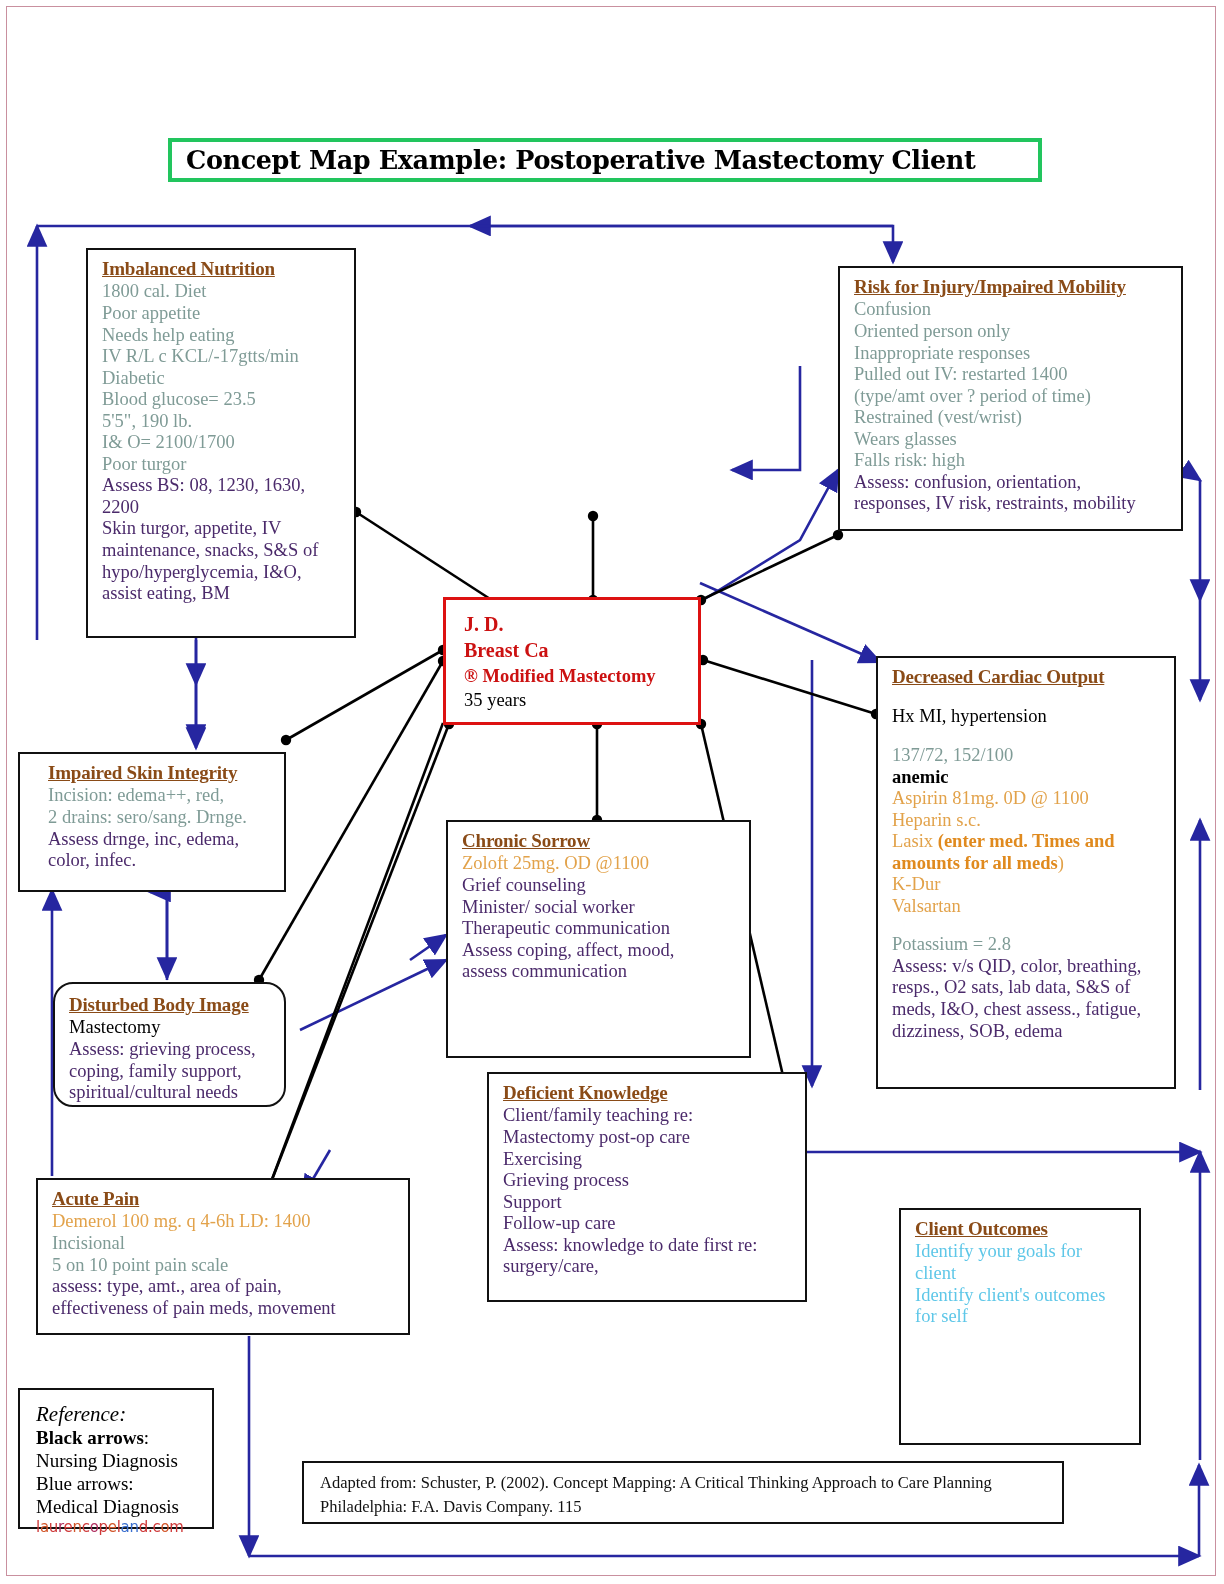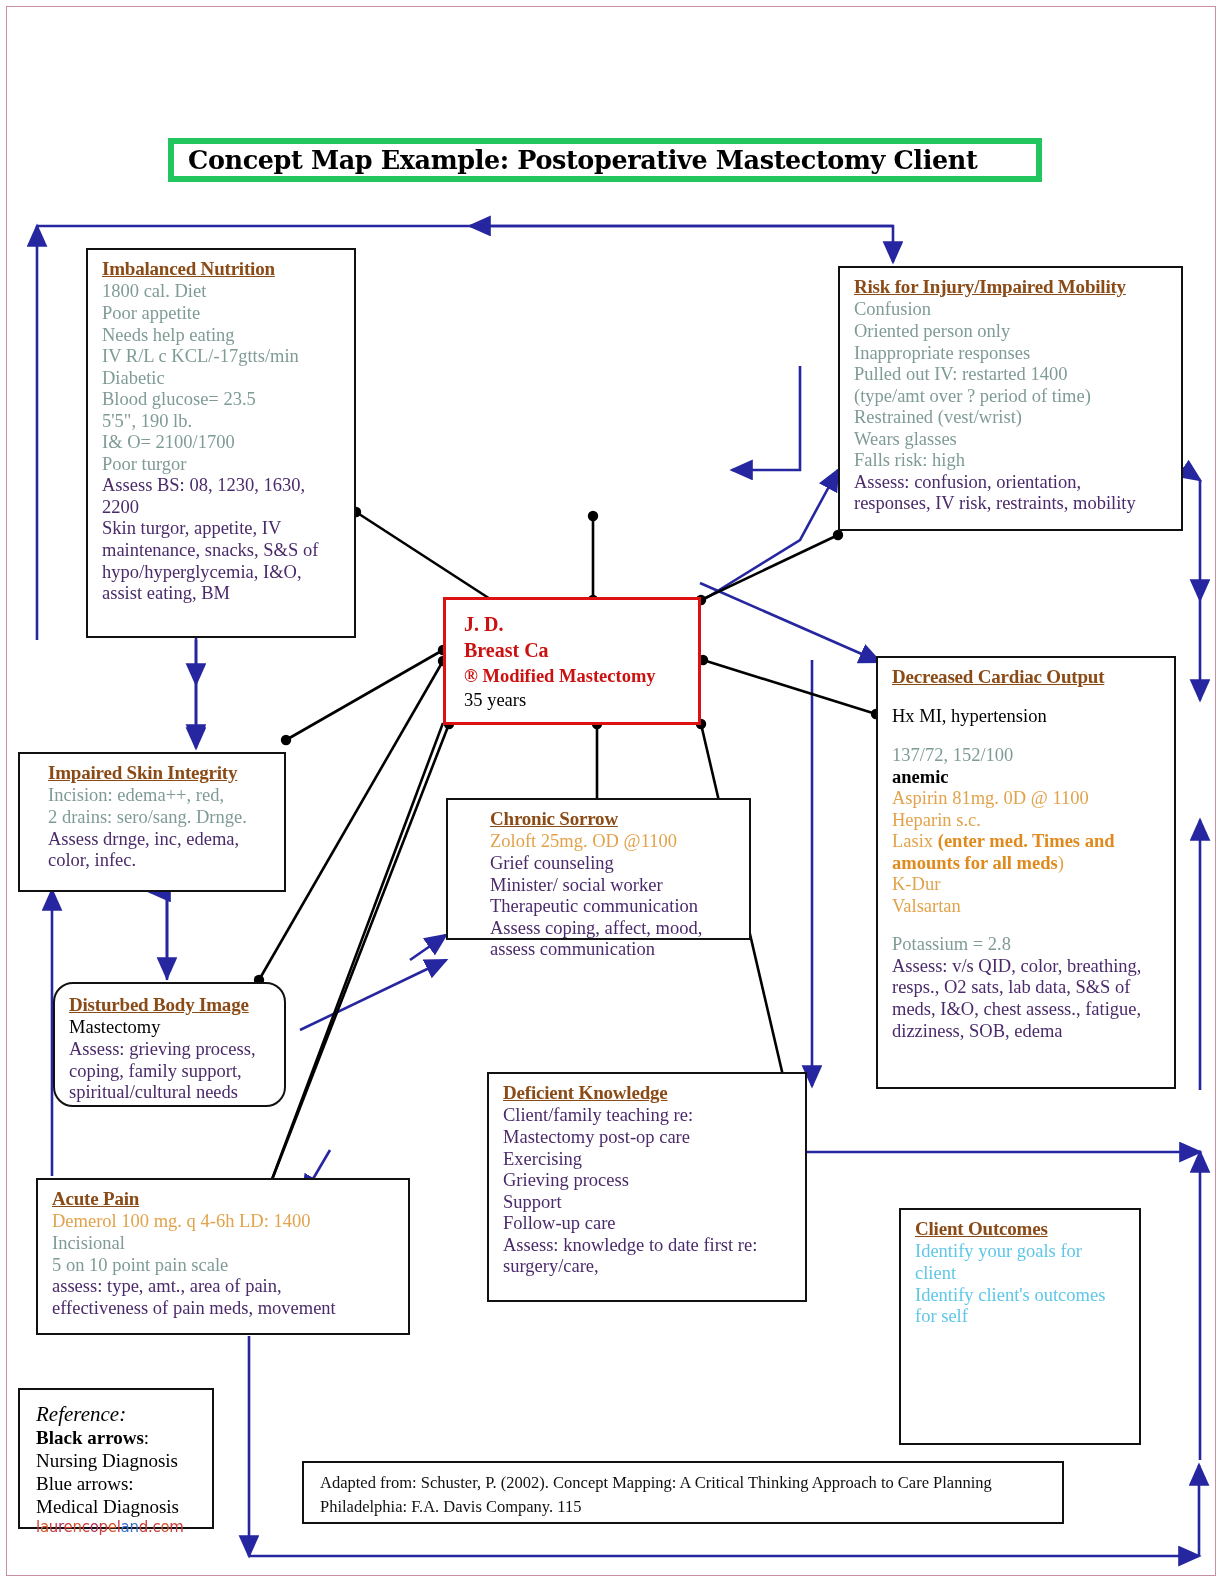--- a/index.html
+++ b/index.html
@@ -28,36 +28,36 @@
   .c-data{color:#7f9b96;}
   .c-black{color:#000000;}
   .c-med{color:#e2a24a;}
   .c-medb{color:#e08a1e;font-weight:bold;}
   .c-cyan{color:#5ec7e8;}
   .c-red{color:#cc1111;font-weight:bold;}
   .pad{padding:8px 10px 6px 14px;}
 
   
   #title-banner{
-    left:168px;top:138px;width:874px;height:44px;border:6px solid #22c55e;
+    left:168px;top:138px;width:874px;height:44px;border:4px solid #22c55e;
     display:flex;align-items:center;padding-left:14px;z-index:4;
   }
   #title-banner .t{
     font-family:"DejaVu Serif",serif;font-weight:bold;font-size:25.5px;
     color:#000;letter-spacing:-0.4px;
   }
 
   #box-nutrition{left:86px;top:248px;width:270px;height:390px;}
   #box-gas{left:480px;top:336px;width:248px;height:180px;}
   #box-injury{left:838px;top:266px;width:345px;height:265px;}
   #box-center{left:443px;top:597px;width:258px;height:128px;border:3px solid #dd1111;}
   #box-cardiac{left:876px;top:656px;width:300px;height:433px;}
   #box-skin{left:18px;top:752px;width:268px;height:140px;padding-left:14px;}
   #box-body{left:53px;top:982px;width:233px;height:125px;border-radius:20px;}
-  #box-sorrow{left:446px;top:798px;width:305px;height:142px;padding-left:28px;}
+  #box-sorrow{left:446px;top:820px;width:305px;height:238px;}
   #box-knowledge{left:487px;top:1072px;width:320px;height:230px;}
   #box-pain{left:36px;top:1178px;width:374px;height:157px;}
   #box-outcomes{left:899px;top:1208px;width:242px;height:237px;}
   #box-reference{left:18px;top:1388px;width:196px;height:141px;}
   #box-citation{left:302px;top:1461px;width:762px;height:63px;}
 
   #box-reference .rf{font-size:19px;line-height:1.2;}
   #box-reference .ref-title{font-style:italic;font-size:21px;}
   #box-reference .ref-bold{font-weight:bold;text-align:right;}
   #box-citation .cit{font-size:16.5px;line-height:1.45;color:#111;}

